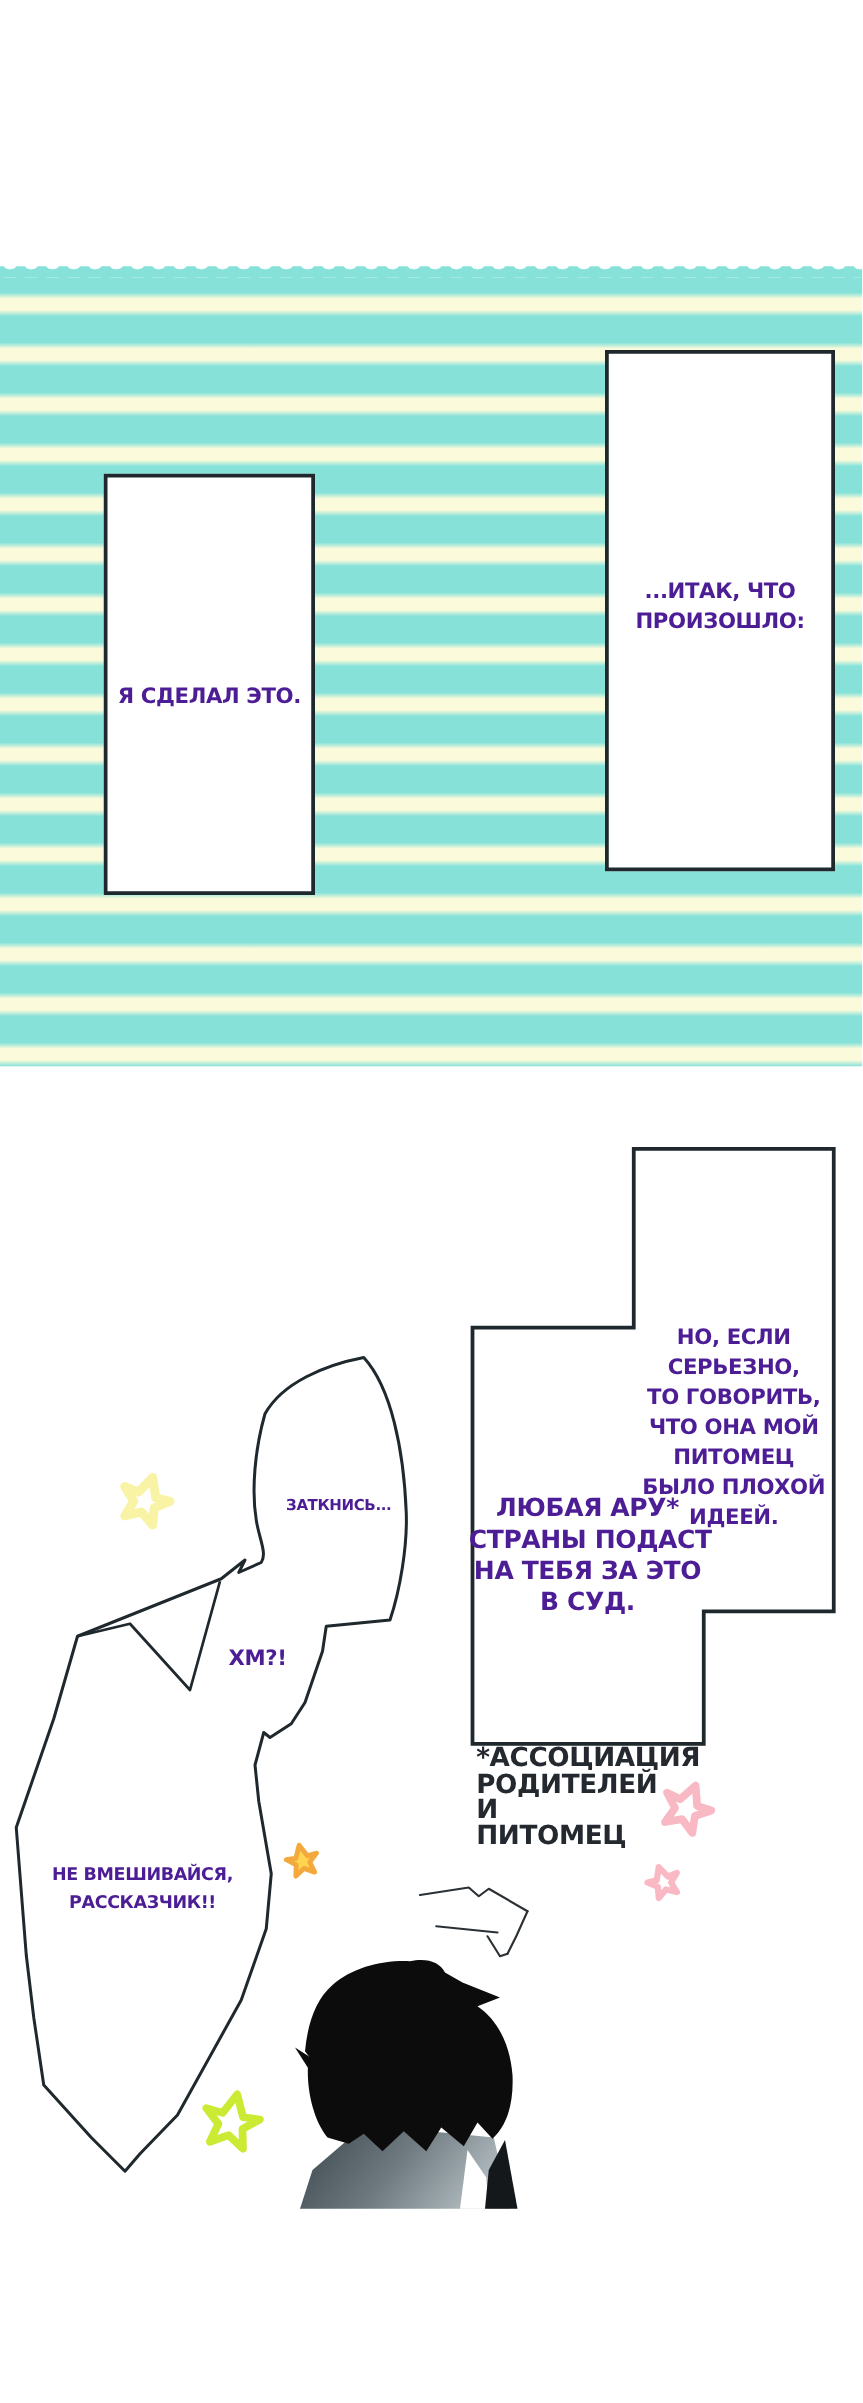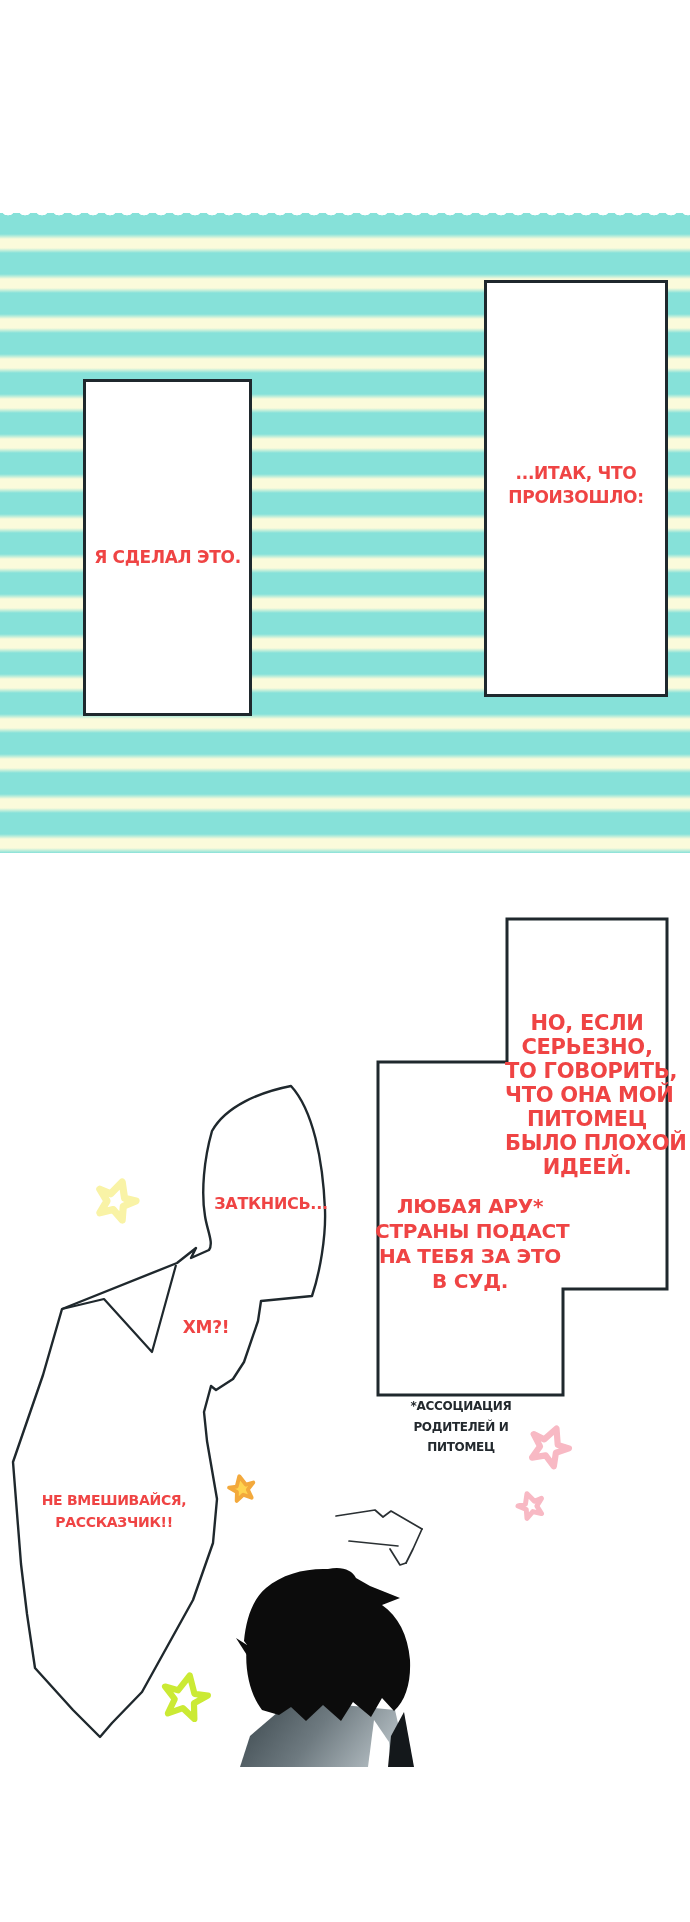--- a/index.html
+++ b/index.html
@@ -39,37 +39,37 @@
     box-sizing: border-box;
   }
   .panel-left  { left: 83px;  top: 379px; width: 169px; height: 337px; }
   .panel-right { left: 484px; top: 280px; width: 184px; height: 417px; }
 
   svg.art { position: absolute; left: 0; top: 0; z-index: 2; }
 
   .txt {
     position: absolute;
     z-index: 3;
-    color: #ef4444;
+    color: #4c1d95;
     font-weight: bold;
     text-align: center;
     letter-spacing: -0.3px;
     white-space: nowrap;
   }
   .t-panelL { left: 85px;  top: 546px; width: 165px; font-size: 17px; line-height: 22px; }
   .t-panelR { left: 486px; top: 462px; width: 180px; font-size: 17px; line-height: 23.5px; }
-  .t-serious { left: 505px; top: 1011px; width: 164px; font-size: 21px; line-height: 24px; }
+  .t-serious { left: 505px; top: 1058px; width: 164px; font-size: 17px; line-height: 24px; }
   .t-pta     { left: 375px; top: 1194px; width: 190px; font-size: 20px; line-height: 25px; }
   .t-footnote {
     left: 381px; top: 1396px; width: 160px;
-    font-size: 12px; line-height: 20.5px;
-    text-align: center; z-index: 3; position: absolute;
+    font-size: 21px; line-height: 20.5px;
+    text-align: left; z-index: 3; position: absolute;
     color: #23292E; font-weight: bold; letter-spacing: -0.3px;
   }
-  .t-shutup  { left: 205px; top: 1195px; width: 132px; font-size: 16px; line-height: 18px; }
+  .t-shutup  { left: 205px; top: 1195px; width: 132px; font-size: 12px; line-height: 18px; }
   .t-hm      { left: 156px; top: 1317px; width: 100px; font-size: 17px; line-height: 20px; }
   .t-protest { left: 16px;  top: 1489px; width: 196px; font-size: 14px; line-height: 22px; }
 </style>
 </head>
 <body>
 
 <div id="canvas">
 
   <div class="stripes">
     <div class="stripes-scallop"></div>

